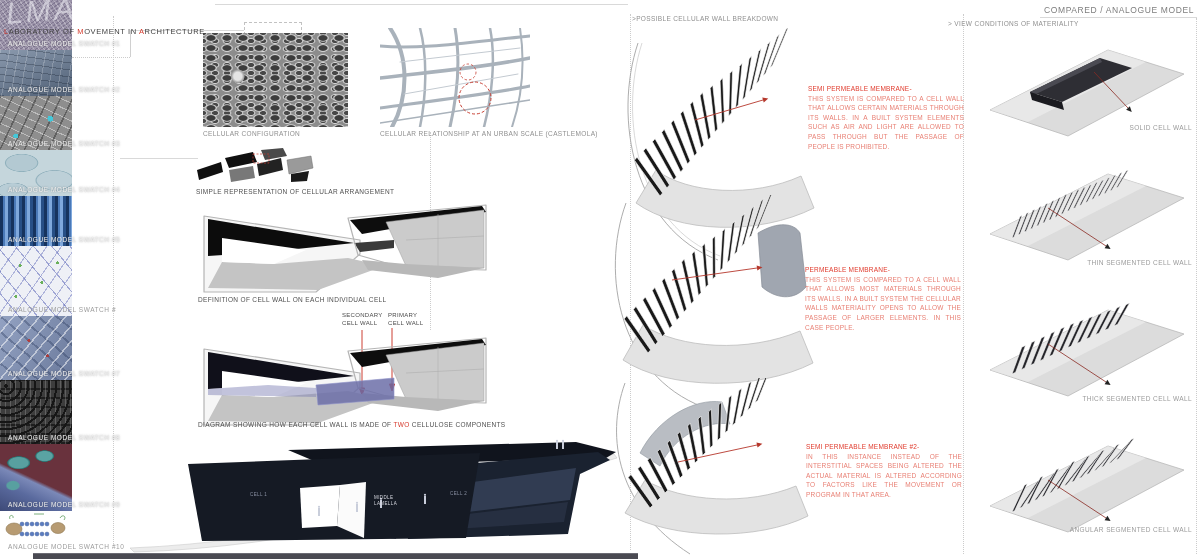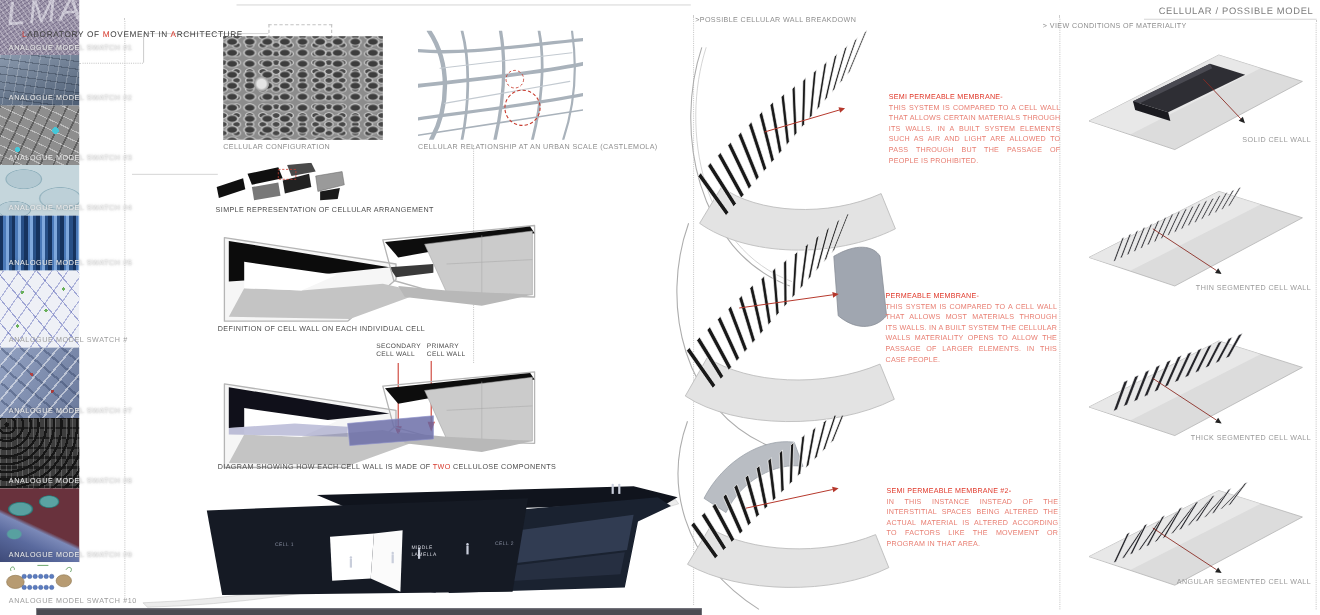--- a/index.html
+++ b/index.html
@@ -52,21 +52,21 @@
       repeating-linear-gradient(90deg,rgba(220,220,220,.22) 0 1px,transparent 1px 5px),
       repeating-linear-gradient(0deg,rgba(0,0,0,.5) 0 2px,transparent 2px 9px);}
   .sw9{background-color:#69323d;background-image:
       radial-gradient(ellipse 16px 9px at 26% 28%,#58a0a0 58%,#2e6b6b 70%,transparent 74%),
       radial-gradient(ellipse 13px 8px at 62% 18%,#5aa3a3 58%,#2e6b6b 70%,transparent 74%),
       radial-gradient(ellipse 10px 7px at 18% 62%,#58a0a0 58%,transparent 74%),
       linear-gradient(205deg,rgba(0,0,0,0) 52%,#7b89b8 56%,#5a6a9e 72%,#3e4a78 100%);}
   .sw10{background:#fff;}
   #lma-logo{position:absolute;left:6px;top:-6px;font-size:30px;font-style:italic;letter-spacing:3px;
             color:rgba(242,242,247,.55);z-index:4;transform:rotate(-5deg);}
-  #lma-title{position:absolute;left:20px;top:27px;font-size:7.5px;letter-spacing:.6px;color:#3f3f3f;
+  #lma-title{position:absolute;left:4px;top:27px;font-size:7.5px;letter-spacing:.6px;color:#3f3f3f;
              z-index:6;white-space:nowrap;}
   #lma-title .r{color:#d6392c;}
   
   #cellular-config{position:absolute;left:203px;top:33px;width:145px;height:94px;
       background-color:#8c8c8c;
       background-image:
         radial-gradient(circle 9px at 24% 46%,#e4e4e4 45%,#9a9a9a 72%,transparent 78%),
         radial-gradient(ellipse at center,#3d3d3d 0 34%,#cdcdcd 46%,rgba(140,140,140,0) 58%),
         radial-gradient(ellipse at center,#474747 0 30%,#d6d6d6 44%,rgba(140,140,140,0) 56%);
       background-size:100% 100%,16px 10px,12px 8px;
@@ -347,21 +347,21 @@
       <path d="M137.5,32.5 L140.32842712474618,29.67157287525381 L151.4055291655625,-3.922916920664562 L148.57710204081633,-1.0944897959183706 Z" fill="#191919" stroke="rgba(255,255,255,0.9)" stroke-width="0.7"></path>
       <path d="M145,25 L147.82842712474618,22.17157287525381 L161.0444271247462,-10.86842712474619 L158.216,-8.04 Z" fill="#191919" stroke="rgba(255,255,255,0.9)" stroke-width="0.7"></path>
       <line x1="68" y1="84" x2="147" y2="67" stroke="#b5372b" stroke-width="0.9"></line>
       <polygon points="147.5469727351957,69.54181447532123 146.4530272648043,64.45818552467877 152.37691523625645,65.84294229093216" fill="#b5372b"></polygon>
     </svg>
   <div class="ann" style="left:806px;top:442px;">
     <span class="h">SEMI PERMEABLE MEMBRANE #2-</span>
     <span class="b">IN THIS INSTANCE INSTEAD OF THE INTERSTITIAL SPACES BEING ALTERED THE ACTUAL MATERIAL IS ALTERED ACCORDING TO FACTORS LIKE THE MOVEMENT OR PROGRAM IN THAT AREA.</span>
   </div>
 
-  <div id="mat-title">CELLULAR / POSSIBLE MODEL</div>
+  <div id="mat-title">COMPARED / ANALOGUE MODEL</div>
   <div class="abs hsolid" style="left:1040px;top:17px;width:157px;"></div>
   <div class="abs cap" style="left:948px;top:20px;">&gt; VIEW CONDITIONS OF MATERIALITY</div>
 
   <svg id="rm1" class="abs" style="left:978px;top:28px;" width="215" height="118">
     <polygon points="12,82 130,22 206,46 90,108" fill="#dcdcdc" stroke="#b2b2b2" stroke-width="0.7"></polygon>
     <polygon points="12,82 130,22 168,34 50,94" fill="#ececec" opacity="0.7"></polygon>
     <polygon points="52,64 122,30 154,40 84,74" fill="#2e2e34"></polygon>
     <polygon points="52,64 122,30 124,34 54,68" fill="#4a4a52"></polygon>
     <polygon points="52,64 84,74 86,82 54,72" fill="#1b1b20"></polygon>
   <line x1="116" y1="44" x2="150" y2="80" stroke="#8a2a22" stroke-width="0.8"></line>

